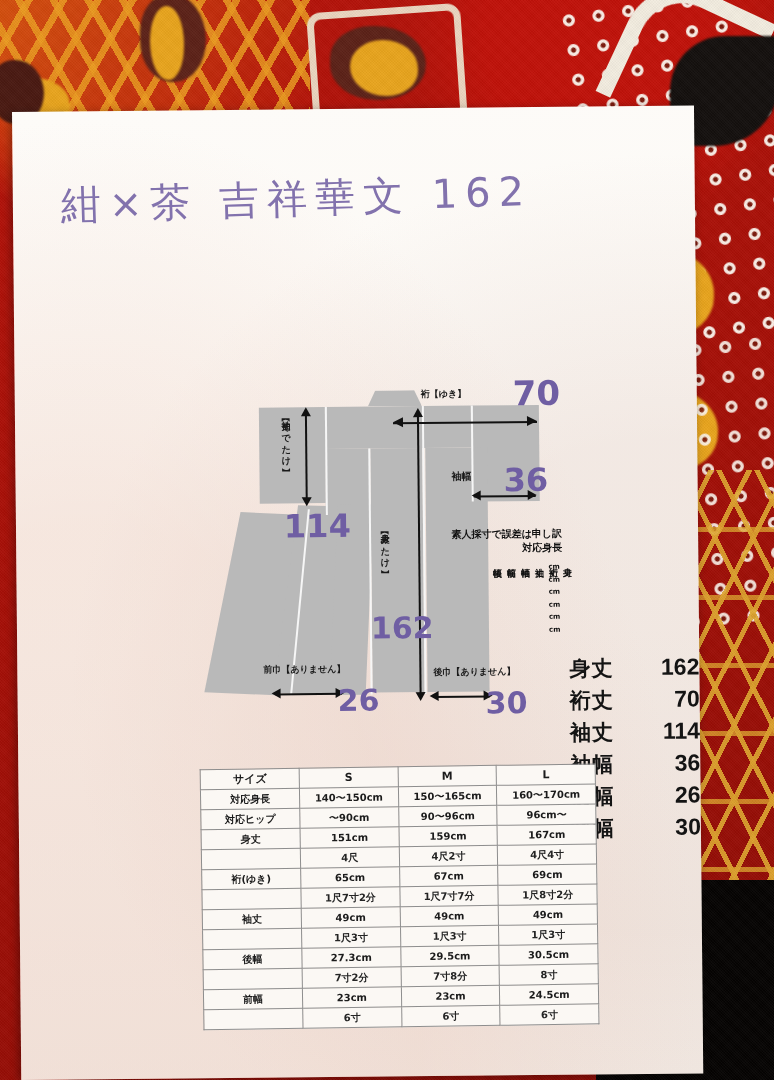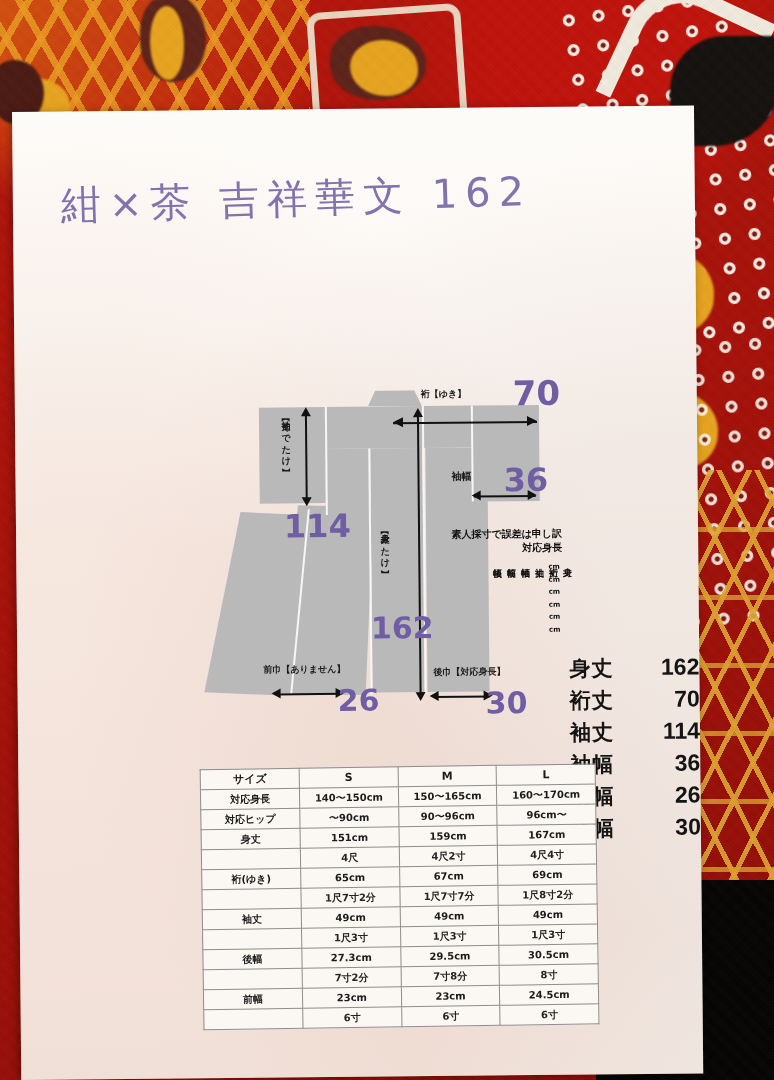--- a/index.html
+++ b/index.html
@@ -184,21 +184,21 @@
       <div class="arrow" style="left:188px;top:22px;width:0;height:0;background:none;border-left:5px solid transparent;border-right:5px solid transparent;border-bottom:9px solid #111;"></div>
       <div class="arrow" style="left:188px;top:306px;width:0;height:0;background:none;border-left:5px solid transparent;border-right:5px solid transparent;border-top:9px solid #111;"></div>
       <div class="hw" style="left:144px;top:224px;font-size:30px;">162</div>
 
       <div class="dlabel" style="left:36px;top:276px;font-size:9px;">前巾【ありません】</div>
       <div class="arrow" style="left:48px;top:306px;width:66px;height:1.6px;"></div>
       <div class="arrow" style="left:44px;top:301px;width:0;height:0;background:none;border-top:5px solid transparent;border-bottom:5px solid transparent;border-right:9px solid #111;"></div>
       <div class="arrow" style="left:108px;top:301px;width:0;height:0;background:none;border-top:5px solid transparent;border-bottom:5px solid transparent;border-left:9px solid #111;"></div>
       <div class="hw" style="left:110px;top:296px;font-size:30px;">26</div>
 
-      <div class="dlabel" style="left:206px;top:280px;font-size:9px;">後巾【対応身長】</div>
+      <div class="dlabel" style="left:206px;top:280px;font-size:9px;">後巾【ありません】</div>
       <div class="arrow" style="left:206px;top:310px;width:56px;height:1.6px;"></div>
       <div class="arrow" style="left:202px;top:305px;width:0;height:0;background:none;border-top:5px solid transparent;border-bottom:5px solid transparent;border-right:9px solid #111;"></div>
       <div class="arrow" style="left:256px;top:305px;width:0;height:0;background:none;border-top:5px solid transparent;border-bottom:5px solid transparent;border-left:9px solid #111;"></div>
       <div class="hw" style="left:258px;top:300px;font-size:30px;">30</div>
 
       <div class="note" style="left:186px;top:142px;width:150px;">
         <span>素人採寸で誤差は申し訳</span><br>
         <span>対応身長</span>
       </div>
 

